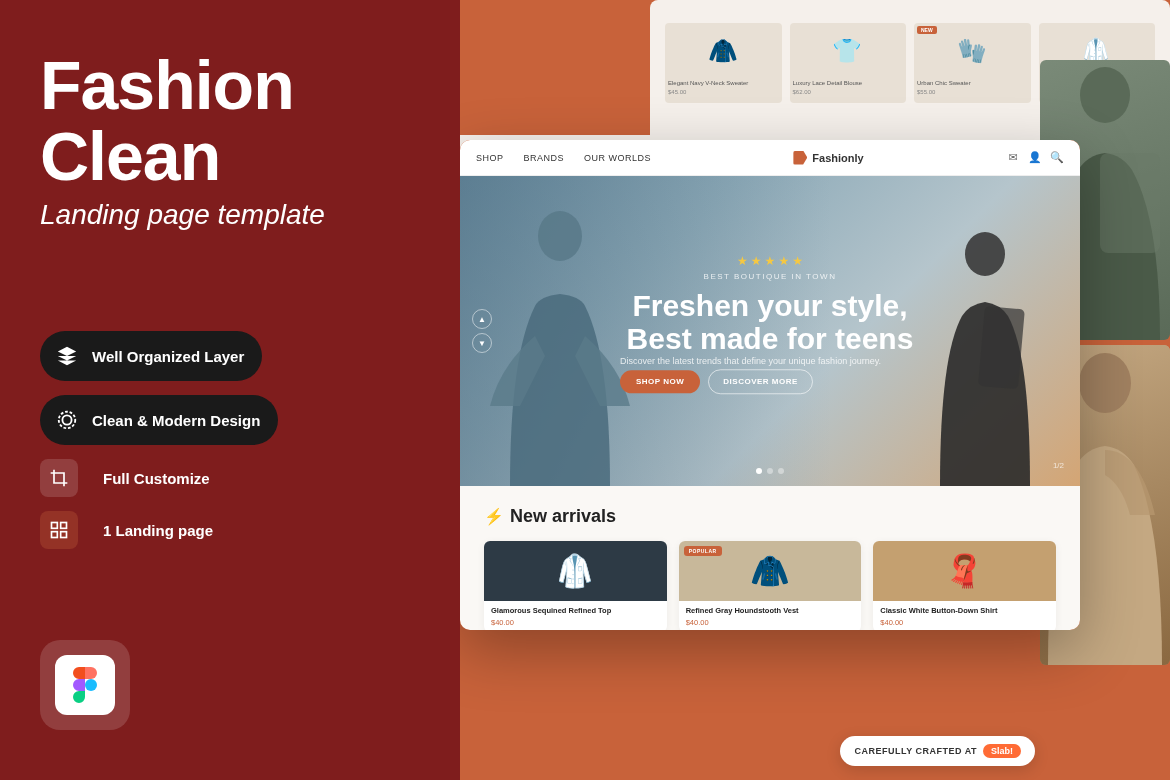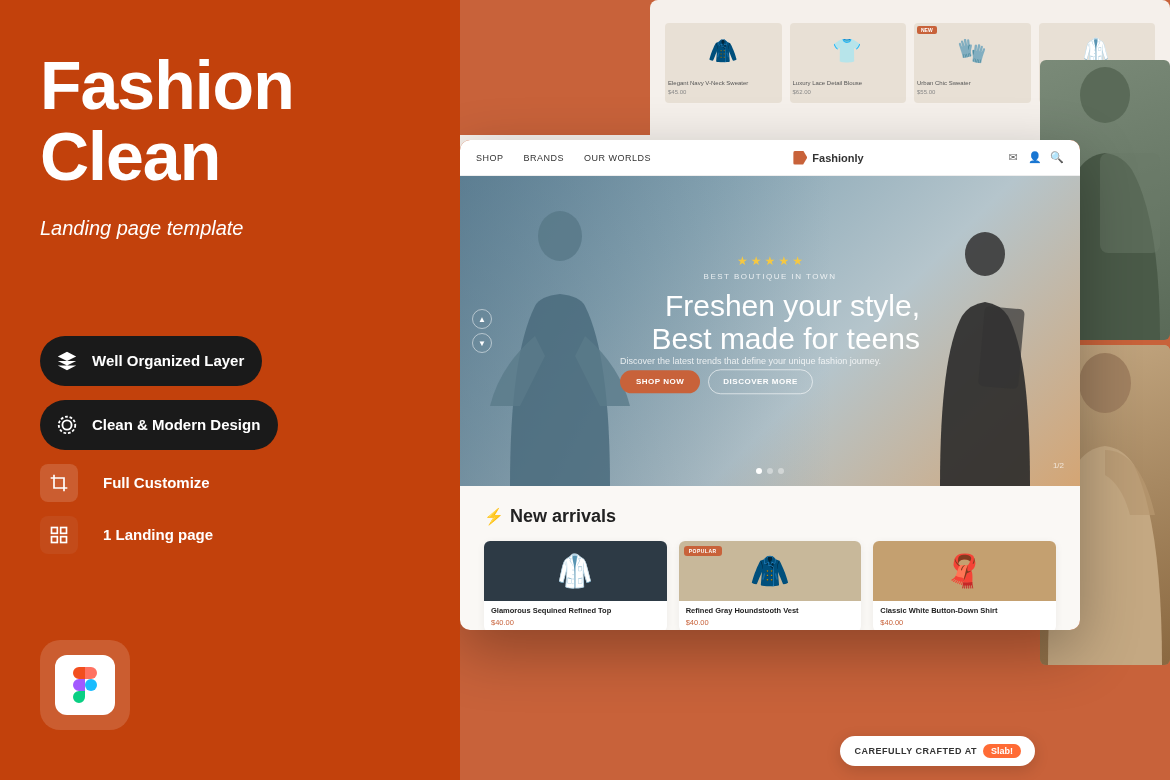--- a/index.html
+++ b/index.html
@@ -11,41 +11,41 @@
       background: #c8623a;
       position: relative;
     }
 
     
     .left-panel {
       position: absolute;
       left: 0; top: 0;
       width: 460px;
       height: 780px;
-      background: #c2410c;
+      background: #7f1d1d;
       padding: 50px 40px;
       display: flex;
       flex-direction: column;
       justify-content: space-between;
     }
 
     .main-title {
       font-size: 68px;
       font-weight: 900;
       color: white;
       line-height: 1.05;
       letter-spacing: -1px;
     }
 
     .subtitle {
-      font-size: 20px;
+      font-size: 28px;
       font-style: italic;
       color: white;
       font-weight: 400;
-      margin-top: 24px;
+      margin-top: 6px;
     }
 
     .features {
       display: flex;
       flex-direction: column;
       gap: 14px;
       margin-top: 30px;
     }
 
     .feature-item {
@@ -325,24 +325,24 @@
     .hero-tagline {
       font-size: 8px;
       color: rgba(255,255,255,0.8);
       letter-spacing: 1.5px;
       text-transform: uppercase;
       margin-bottom: 8px;
     }
 
     .hero-headline {
       font-size: 30px;
-      font-weight: 400;
+      font-weight: 700;
       color: white;
       line-height: 1.1;
-      text-align: right;
+      text-align: center;
     }
 
     .hero-subtext {
       font-size: 9px;
       color: rgba(255,255,255,0.8);
       line-height: 1.5;
       text-align: left;
     }
 
     .hero-buttons {

